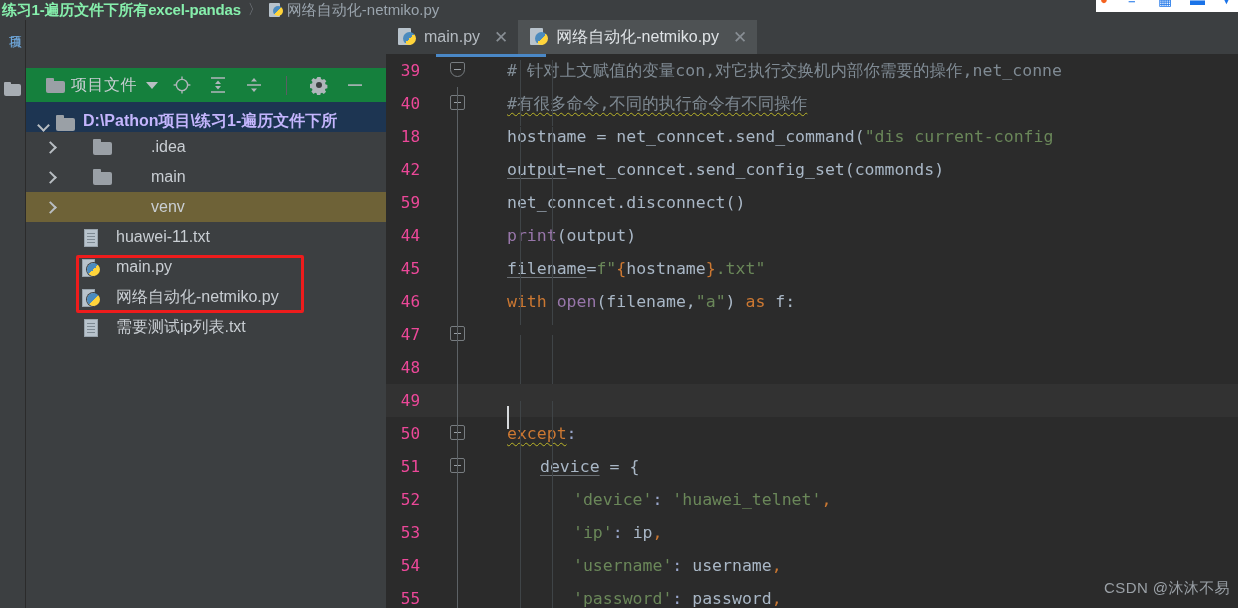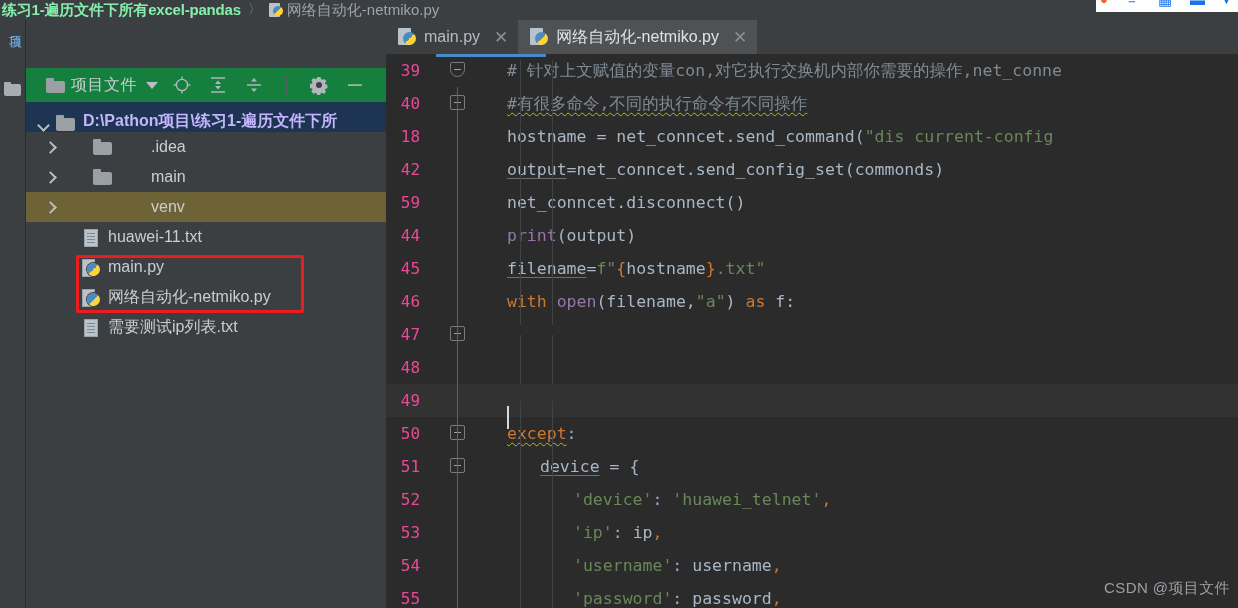--- a/index.html
+++ b/index.html
@@ -152,21 +152,21 @@
     box-shadow: inset 0 0 0 1px #98a3ac;
   }
   .ico.pyfile::after {
     content: ""; position: absolute; left: 6px; top: 4px; width: 13px; height: 13px;
     border-radius: 50%;
     background: linear-gradient(135deg, #4b8bbe 0 50%, #ffd43b 50% 100%);
     box-shadow: 0 0 0 1px #3c3f41;
   }
 
   .indent-1 { padding-left: 19px; gap: 31px; }
-  .indent-2b { padding-left: 55px; }
+  .indent-2b { padding-left: 55px; gap: 8px; }
 
   .red-box {
     position: absolute; border: 3px solid #ee1c1c; border-radius: 2px;
     pointer-events: none;
   }
 
   
   .editor {
     position: absolute; top: 20px; left: 386px; width: 852px; height: 588px;
     background: #2b2b2b;
@@ -419,14 +419,14 @@
           <div class="cline"><div class="gutter">50</div><div class="foldcol"><span class="fold-marker"></span><span class="fold-line"></span></div><div class="codetext"><span class="guide" style="left: 50px;"></span><span class="guide" style="left: 82px;"></span><span><span class="tk-kw squiggle">except</span><span class="tk-blue">:</span></span></div></div>
           <div class="cline"><div class="gutter">51</div><div class="foldcol"><span class="fold-marker"></span><span class="fold-line"></span></div><div class="codetext"><span class="guide" style="left: 50px;"></span><span class="guide" style="left: 82px;"></span><span><span class="tk-def" style="padding-left:33px"><span class="weak-underline">device</span> = {</span></span></div></div>
           <div class="cline"><div class="gutter">52</div><div class="foldcol"><span class="fold-line"></span></div><div class="codetext"><span class="guide" style="left: 50px;"></span><span class="guide" style="left: 82px;"></span><span><span style="padding-left:66px"><span class="tk-str">'device'</span><span class="tk-blue">: </span><span class="tk-str">'huawei_telnet'</span><span class="tk-kw">,</span></span></span></div></div>
           <div class="cline"><div class="gutter">53</div><div class="foldcol"><span class="fold-line"></span></div><div class="codetext"><span class="guide" style="left: 50px;"></span><span class="guide" style="left: 82px;"></span><span><span style="padding-left:66px"><span class="tk-str">'ip'</span><span class="tk-blue">: </span><span class="tk-def">ip</span><span class="tk-kw">,</span></span></span></div></div>
           <div class="cline"><div class="gutter">54</div><div class="foldcol"><span class="fold-line"></span></div><div class="codetext"><span class="guide" style="left: 50px;"></span><span class="guide" style="left: 82px;"></span><span><span style="padding-left:66px"><span class="tk-str">'username'</span><span class="tk-blue">: </span><span class="tk-def">username</span><span class="tk-kw">,</span></span></span></div></div>
           <div class="cline"><div class="gutter">55</div><div class="foldcol"><span class="fold-line"></span></div><div class="codetext"><span class="guide" style="left: 50px;"></span><span class="guide" style="left: 82px;"></span><span><span style="padding-left:66px"><span class="tk-str">'password'</span><span class="tk-blue">: </span><span class="tk-def">password</span><span class="tk-kw">,</span></span></span></div></div>
         </div>
     </div>
   </div>
 
-  <div class="watermark">CSDN @项目文件</div>
+  <div class="watermark">CSDN @沐沐不易</div>
 </div>
 
 </body></html>

